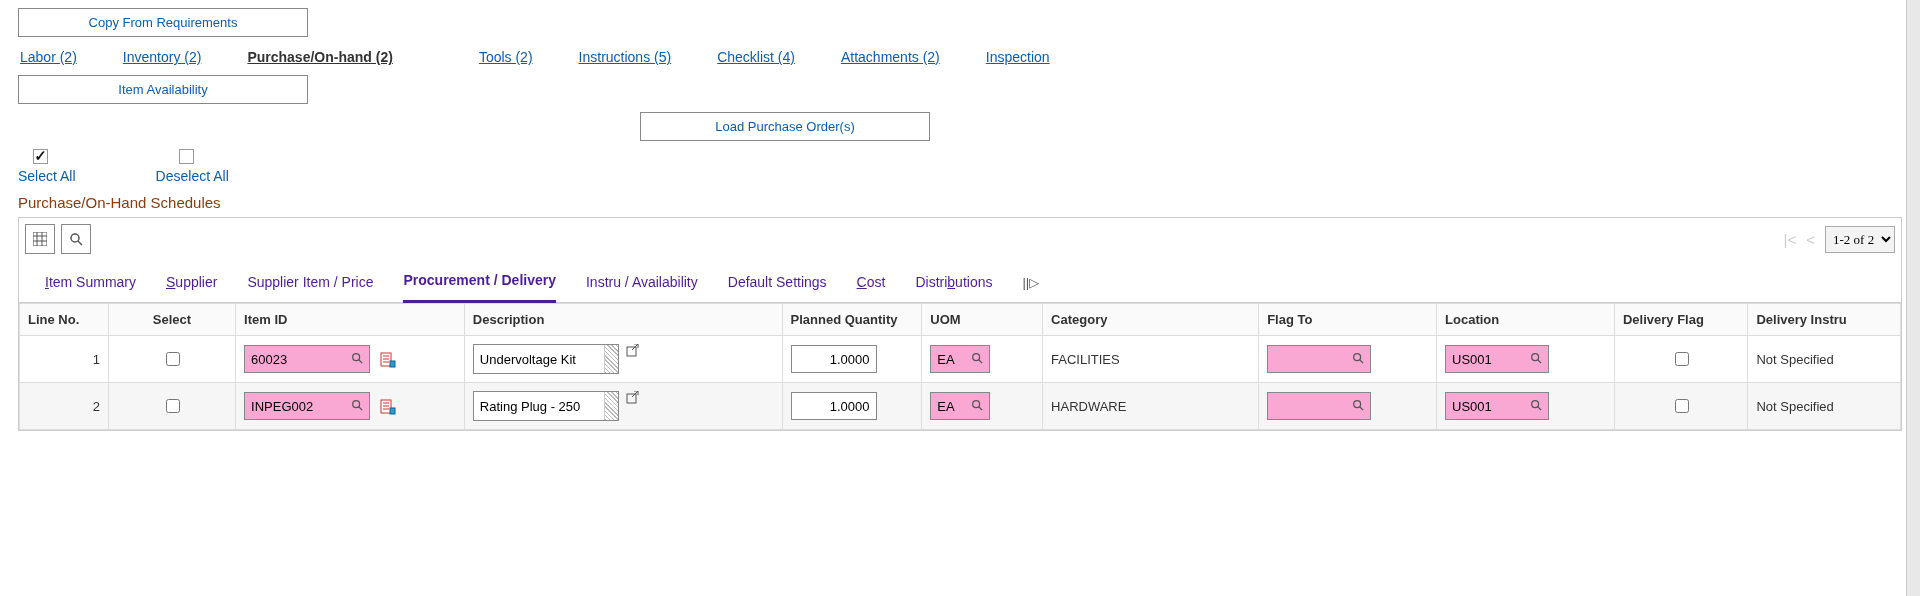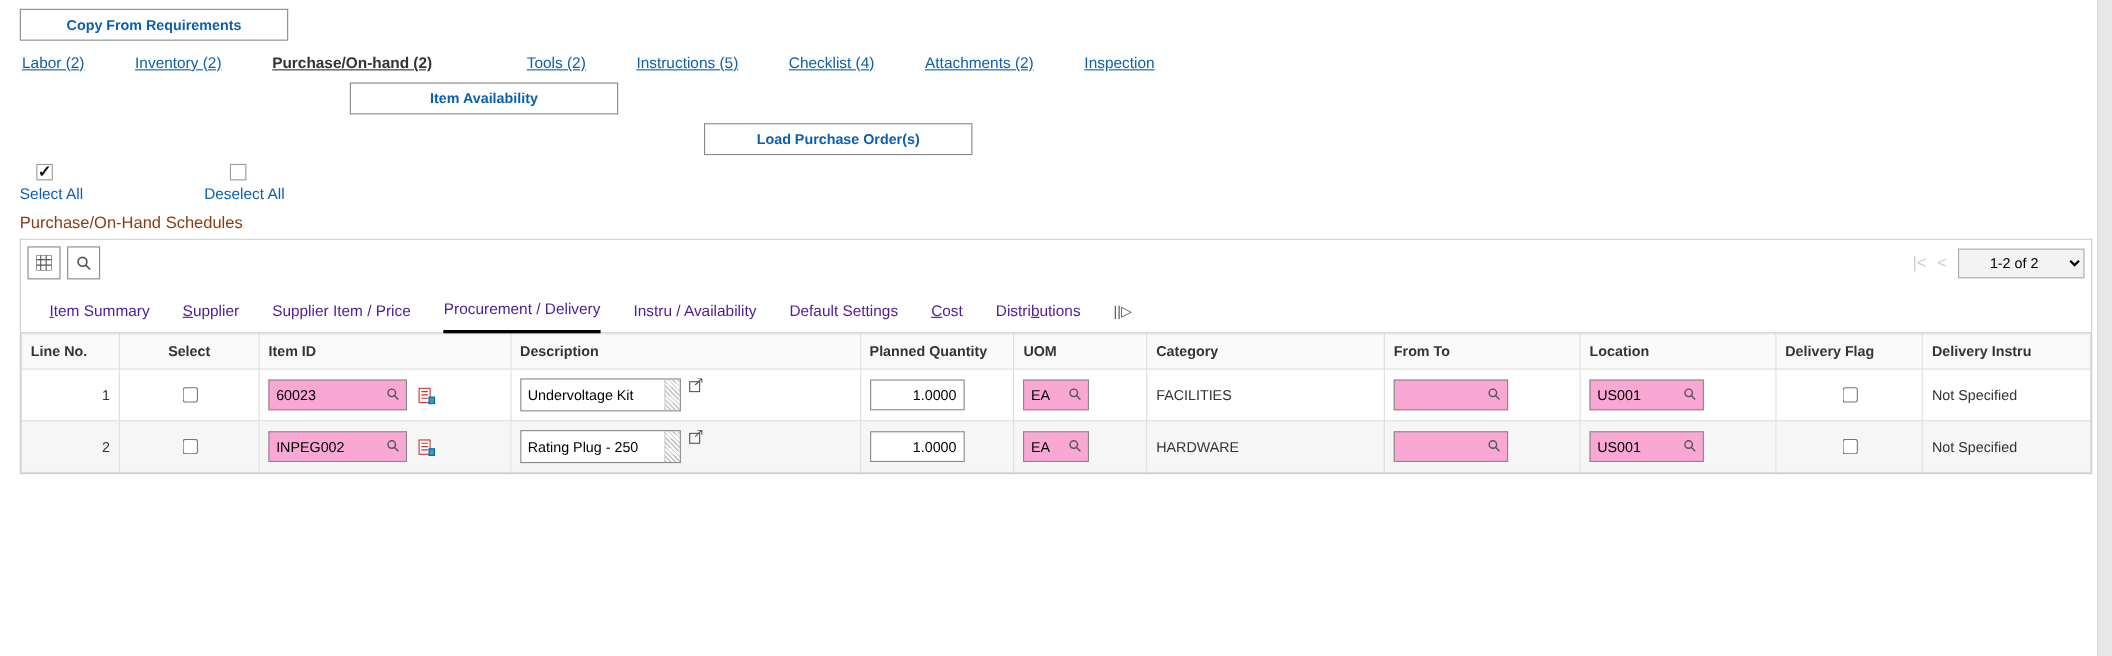--- a/index.html
+++ b/index.html
@@ -13,56 +13,54 @@
   }
   .btn-outline {
     background: #fff;
     border: 1px solid #888;
     color: #0b5fad;
     padding: 6px 18px;
     font-size: 13px;
     cursor: pointer;
   }
   .btn-wide {
-    width: 244px;
+    width: 290px;
     text-align: center;
-    font-weight: bold;
   }
   .tab-links {
     display: flex;
     gap: 46px;
     margin: 12px 0 10px 2px;
     align-items: center;
   }
   .tab-link {
     color: #0b5fad;
     text-decoration: underline;
     cursor: pointer;
     font-size: 14px;
   }
   .tab-link.current {
     color: #333;
     font-weight: bold;
   }
   .action-row {
     display: flex;
     gap: 28px;
-    margin-left: 300px;
     margin-bottom: 8px;
     flex-direction: column;
   }
   .action-row2 {
     display: flex;
     margin-left: 622px;
     margin-bottom: 8px;
   }
   .sel-row {
     display: flex;
     align-items: flex-start;
-    gap: 110px;
+    gap: 80px;
     margin: 6px 0 10px 0;
   }
   .sel-group { display: flex; flex-direction: column; align-items: center; gap: 4px; }
   .sel-group .lbl { color: #0b5fad; font-size: 14px; }
   .chk-icon {
     width: 15px; height: 15px;
     border: 1px solid #999;
     background: #fff;
     position: relative;
     cursor: pointer;
@@ -98,41 +96,42 @@
     cursor: pointer;
     display: flex; align-items: center; justify-content: center;
     font-size: 14px;
     color: #333;
   }
   .grid-top-right { display: flex; align-items: center; gap: 10px; color: #aaa; font-size: 15px; }
   .nav-disabled { color: #ccc; cursor: default; }
   .range-sel {
     border: 1px solid #aaa;
     background: #f3f3f3;
-    padding: 4px 24px;
-    font-size: 13px;
+    padding: 4px 3px;
+    font-size: 13px;
+    font-family: Liberation Serif, serif;
   }
   .subtabs {
     border: 1px solid #ccc;
     border-top: none;
     display: flex;
     gap: 30px;
     padding: 12px 26px 0 26px;
     align-items: flex-end;
   }
   .subtab {
     padding-bottom: 12px;
     cursor: pointer;
     font-size: 14px;
     color: #4c1d95;
   }
   .subtab .ul { text-decoration: underline; }
   .subtab.current {
-    font-weight: normal;
-    border-bottom: 3px solid #000000;
+    font-weight: bold;
+    border-bottom: 3px solid #4c1d95;
     margin-bottom: -1px;
   }
   .expand-caret { font-size: 13px; color:#555; padding-bottom: 12px; cursor: pointer; }
   .data-table {
     border-collapse: collapse;
     width: 100%;
     table-layout: fixed;
   }
   .table-wrap {
     border: 1px solid #ccc;
@@ -319,21 +318,21 @@
 <table class="data-table">
   <thead>
     <tr>
       <th class="col-line">Line No.</th>
       <th class="col-select" style="text-align:center">Select</th>
       <th class="col-itemid">Item ID</th>
       <th class="col-desc">Description</th>
       <th class="col-qty">Planned Quantity</th>
       <th class="col-uom">UOM</th>
       <th class="col-cat">Category</th>
-      <th class="col-ship">From To</th>
+      <th class="col-ship">Flag To</th>
       <th class="col-loc">Location</th>
       <th class="col-flag">Delivery Flag</th>
       <th class="col-instr">Delivery Instru</th>
     </tr>
   </thead>
   <tbody>
 
     <tr>
       <td class="col-line" style="text-align:right">1</td>
       <td style="text-align:center"><input type="checkbox" class="chk" style=""></td>

